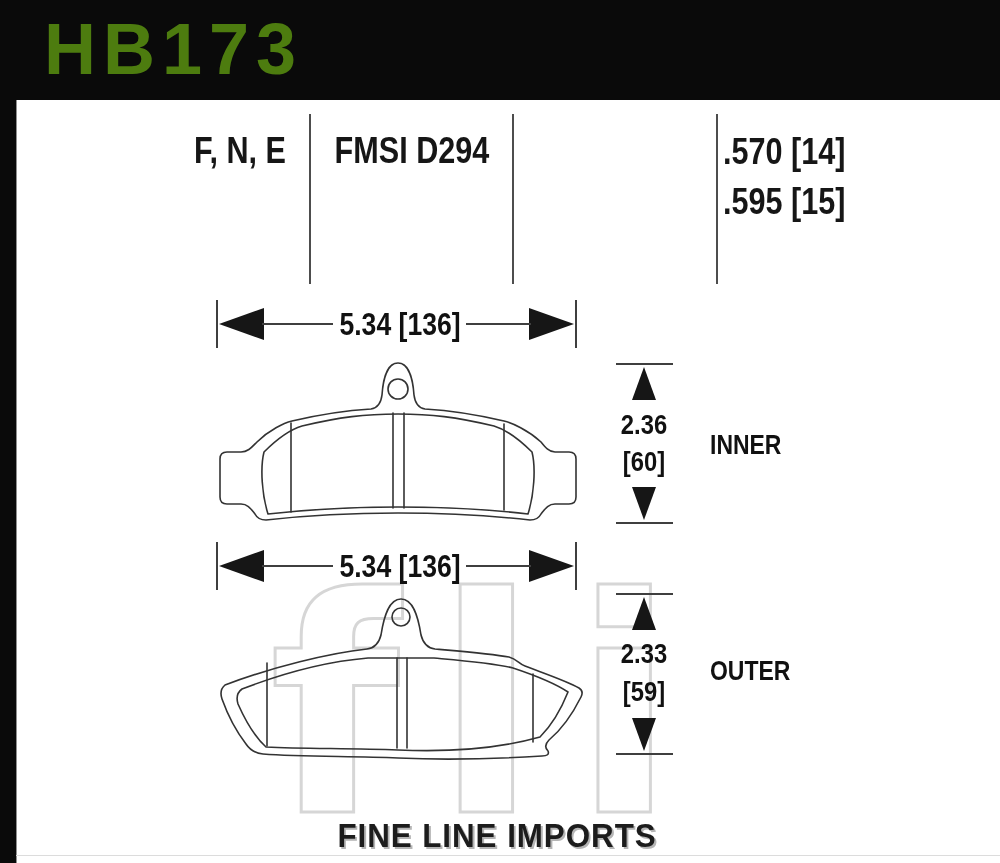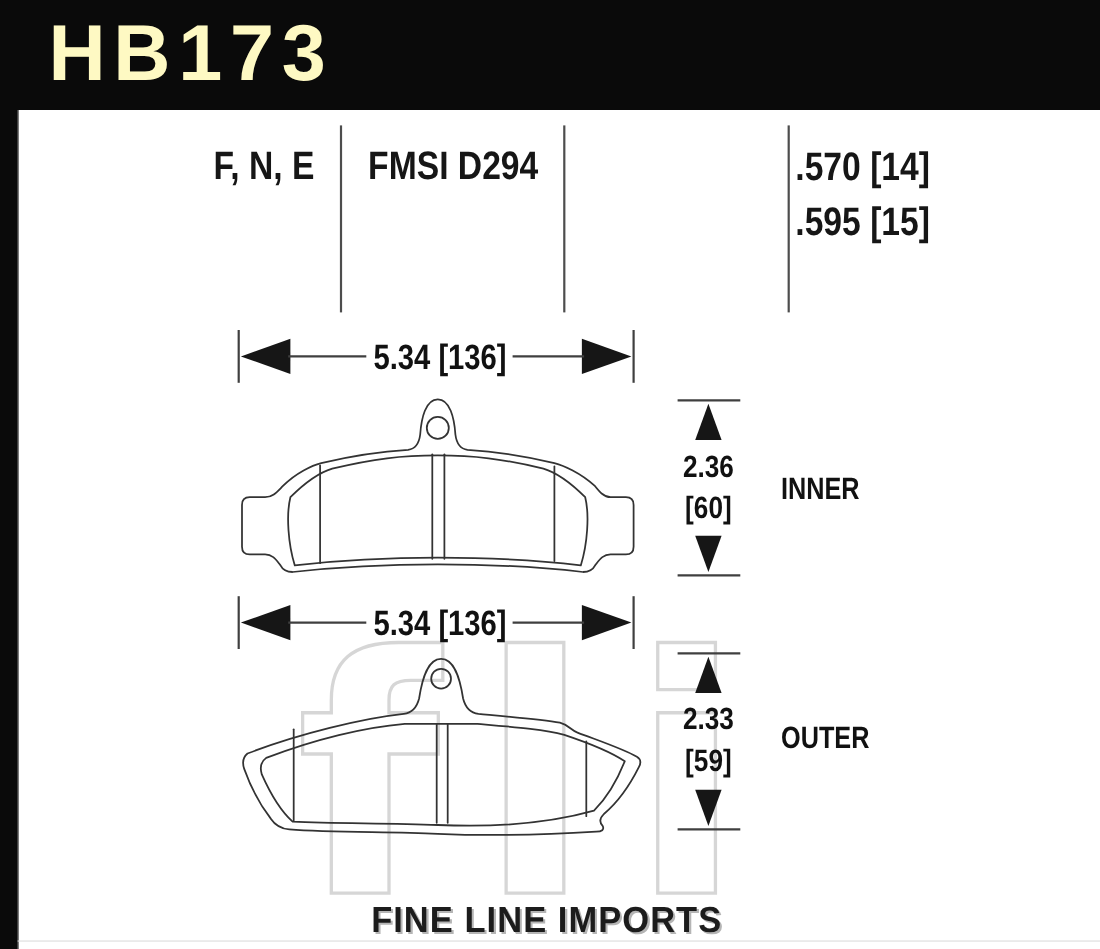--- a/index.html
+++ b/index.html
@@ -1,21 +1,21 @@
 <!DOCTYPE html>
 <html><head>
 <meta charset="utf-8">
 <style>
   html,body{margin:0;padding:0;background:#ffffff;}
   #page{position:relative;width:1000px;height:863px;background:#ffffff;overflow:hidden;
         font-family:"Liberation Sans",sans-serif;}
   .abs{position:absolute;}
   #left-strip{left:0;top:0;width:16px;height:863px;background:#0a0a0a;border-right:1px solid #8f8f8f;}
   #top-banner{left:0;top:0;width:1000px;height:100px;background:#0a0a0a;}
-  #part-number{left:44px;top:10px;color:#fef9c3;font-weight:bold;font-size:72px;
+  #part-number{left:44px;top:10px;color:#4d7c0f;font-weight:bold;font-size:72px;
                letter-spacing:7px;line-height:1.1;white-space:nowrap;}
   .hdr{top:133px;font-weight:bold;font-size:36px;color:#161616;white-space:nowrap;line-height:1;}
   .hdr-c{transform:translateX(-50%) scaleX(0.85);}
   .divider{top:114px;width:2px;height:170px;background:#4d4d4d;}
   .thick{left:723px;font-weight:bold;font-size:36px;color:#161616;white-space:nowrap;line-height:1;
          transform:scaleX(0.85);transform-origin:left center;}
   .dim-label{font-weight:bold;font-size:32px;color:#111111;white-space:nowrap;line-height:1;
              transform:translateX(-50%) scaleX(0.83);}
   .vdim-label{font-weight:bold;font-size:28px;color:#111111;white-space:nowrap;line-height:1;
               transform:translateX(-50%) scaleX(0.85);}

